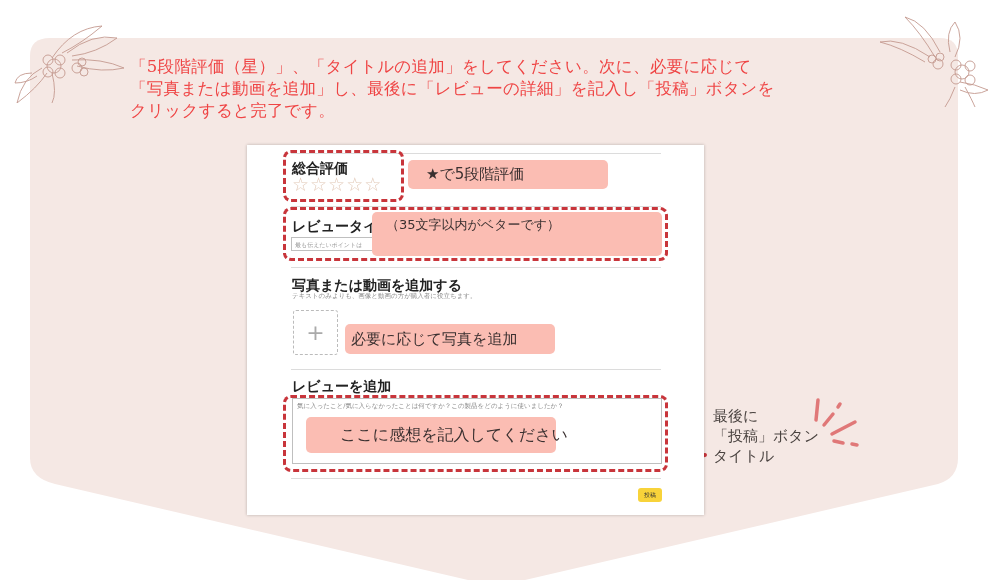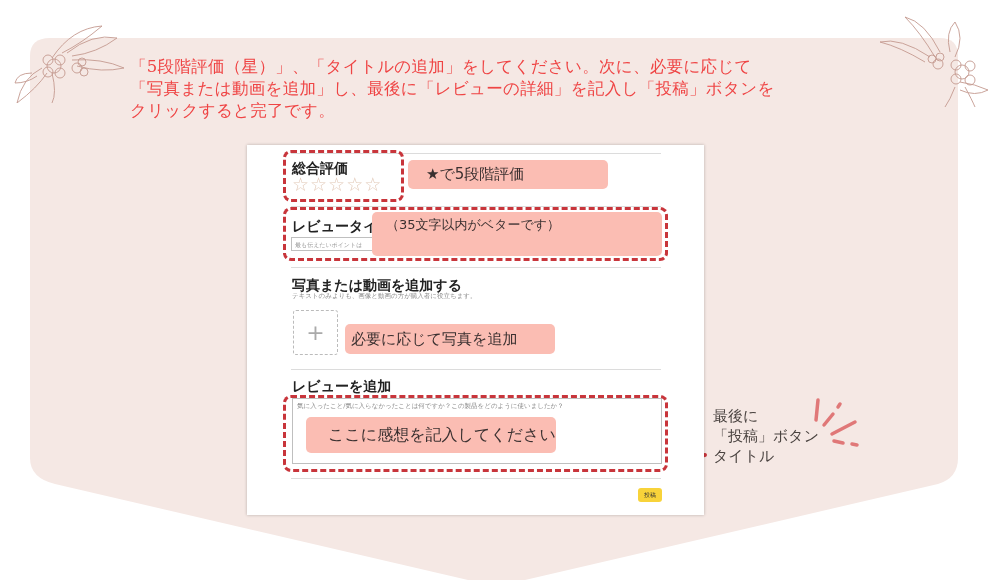--- a/index.html
+++ b/index.html
@@ -124,19 +124,19 @@
 
 <div class="dash" style="left:283px;top:150px;width:121px;height:52px;"></div>
 <div class="dash" style="left:283px;top:207px;width:385px;height:54px;"></div>
 <div class="dash" style="left:283px;top:395px;width:385px;height:77px;"></div>
 
 <div class="bubble" style="left:408px;top:160px;width:200px;height:29px;line-height:29px;font-size:15px;padding-left:18px;box-sizing:border-box;">★で5段階評価</div>
 <div class="bubble" style="left:372px;top:212px;width:290px;height:44px;font-size:13px;line-height:17px;padding:4px 0 0 14px;box-sizing:border-box;">
   <div>（35文字以内がベターです）</div>
 </div>
 <div class="bubble" style="left:345px;top:324px;width:210px;height:30px;line-height:30px;font-size:15px;padding-left:6px;box-sizing:border-box;">必要に応じて写真を追加</div>
-<div class="bubble" style="left:306px;top:417px;width:250px;height:36px;line-height:36px;font-size:16px;padding-left:22px;box-sizing:border-box;">ここに感想を記入してください</div>
+<div class="bubble" style="left:306px;top:417px;width:250px;height:36px;line-height:36px;font-size:16px;padding-left:34px;box-sizing:border-box;">ここに感想を記入してください</div>
 
 <div class="callout">
   <div>最後に</div>
   <div>「投稿」ボタン</div>
   <div>タイトル</div>
 </div>
 
 </body></html>

